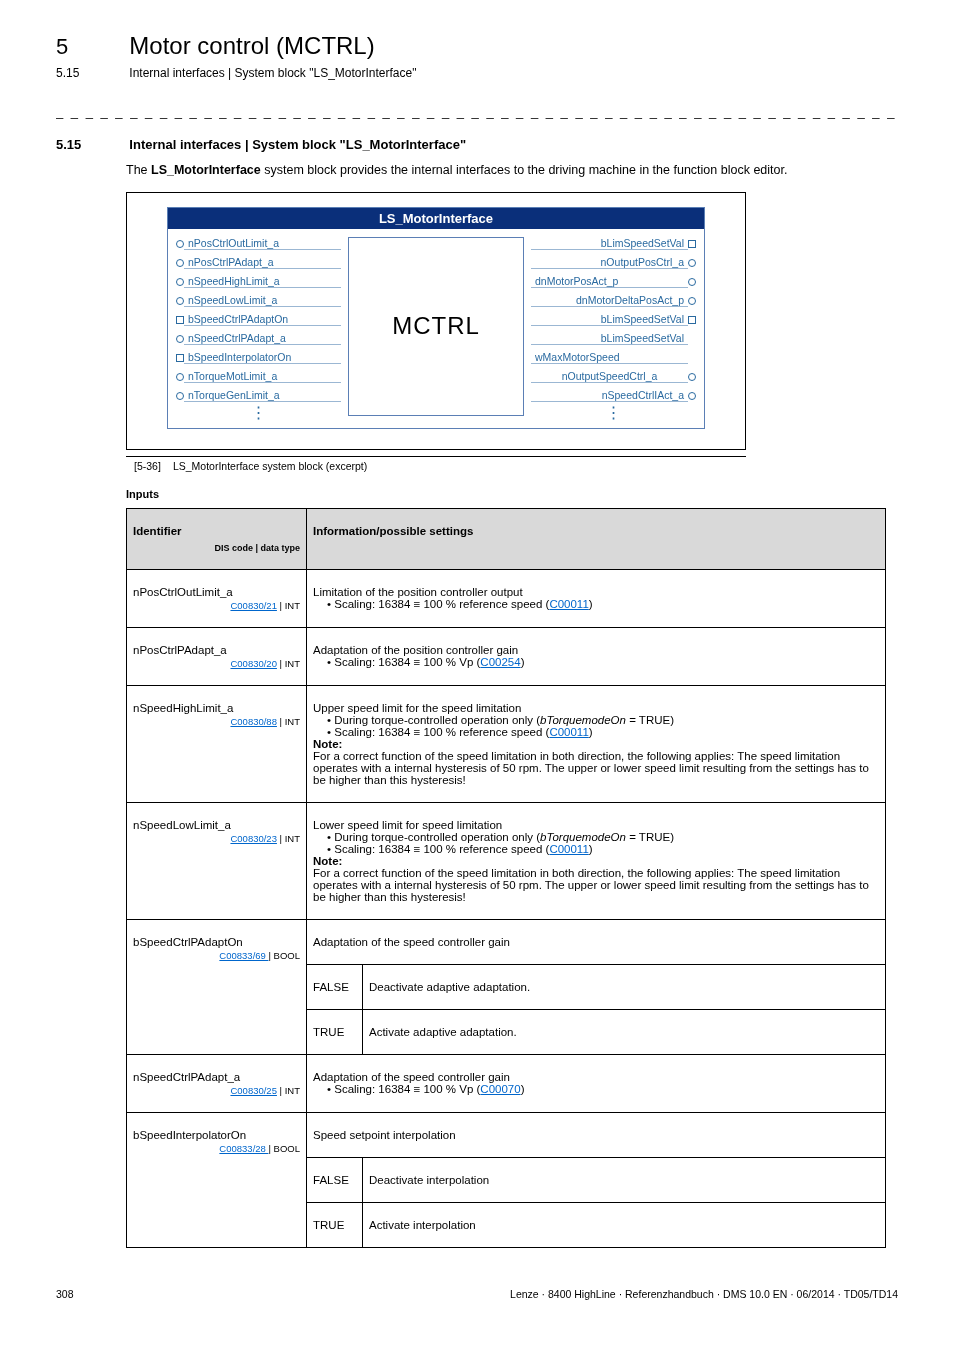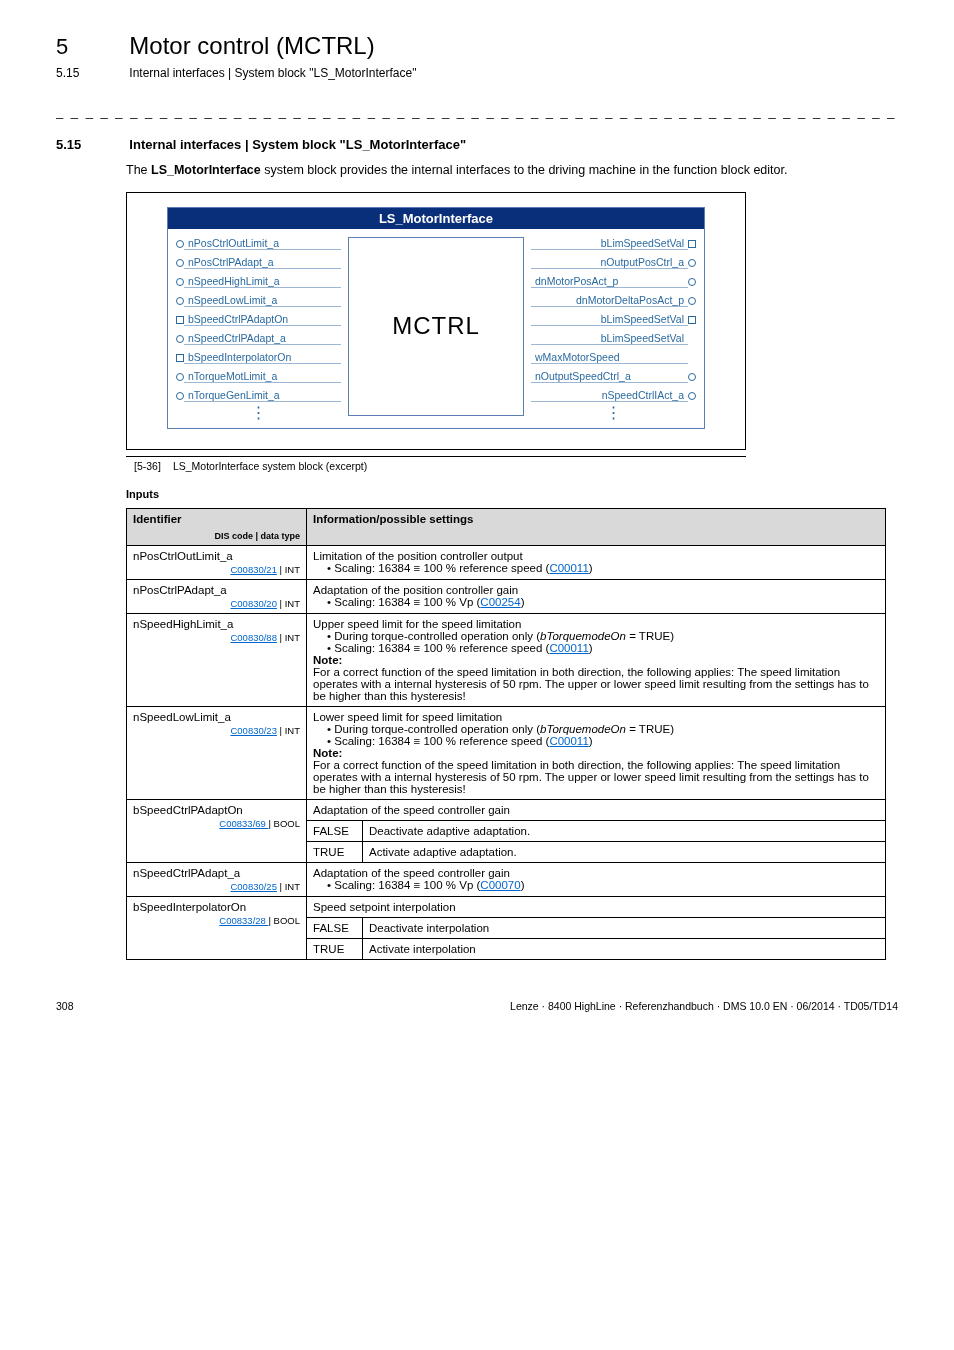--- a/index.html
+++ b/index.html
@@ -132,21 +132,21 @@
   }
 
   table.io {
     margin-left: 70px;
     border-collapse: collapse;
     width: 760px;
     font-size: 11.5px;
   }
   table.io th, table.io td {
     border: 1px solid #000;
-    padding: 4px 6px;
+    padding: 16px 6px;
     vertical-align: top;
     text-align: left;
   }
   table.io th {
     background: #d9d9d9;
     font-weight: bold;
   }
   .col-id { width: 180px; }
   .col-key { width: 56px; text-align: right; }
   .ident-main { font-size: 11.5px; }
@@ -256,21 +256,21 @@
           </div>
           <div class="port-line right">
             <span class="port-label" style="text-align:right">bLimSpeedSetVal</span>
             <span style="width:8px;flex:0 0 8px"></span>
           </div>
           <div class="port-line right">
             <span class="port-label" style="text-align:left">wMaxMotorSpeed</span>
             <span style="width:8px;flex:0 0 8px"></span>
           </div>
           <div class="port-line right">
-            <span class="port-label" style="text-align:left">nOutputSpeedCtrl_a</span>
+            <span class="port-label" style="text-align:center">nOutputSpeedCtrl_a</span>
             <span class="port-circle"></span>
           </div>
           <div class="port-line right">
             <span class="port-label" style="text-align:right">nSpeedCtrlIAct_a</span>
             <span class="port-circle"></span>
           </div>
           <div class="vdots">⋮</div>
         </div>
     </div>
   </div>

